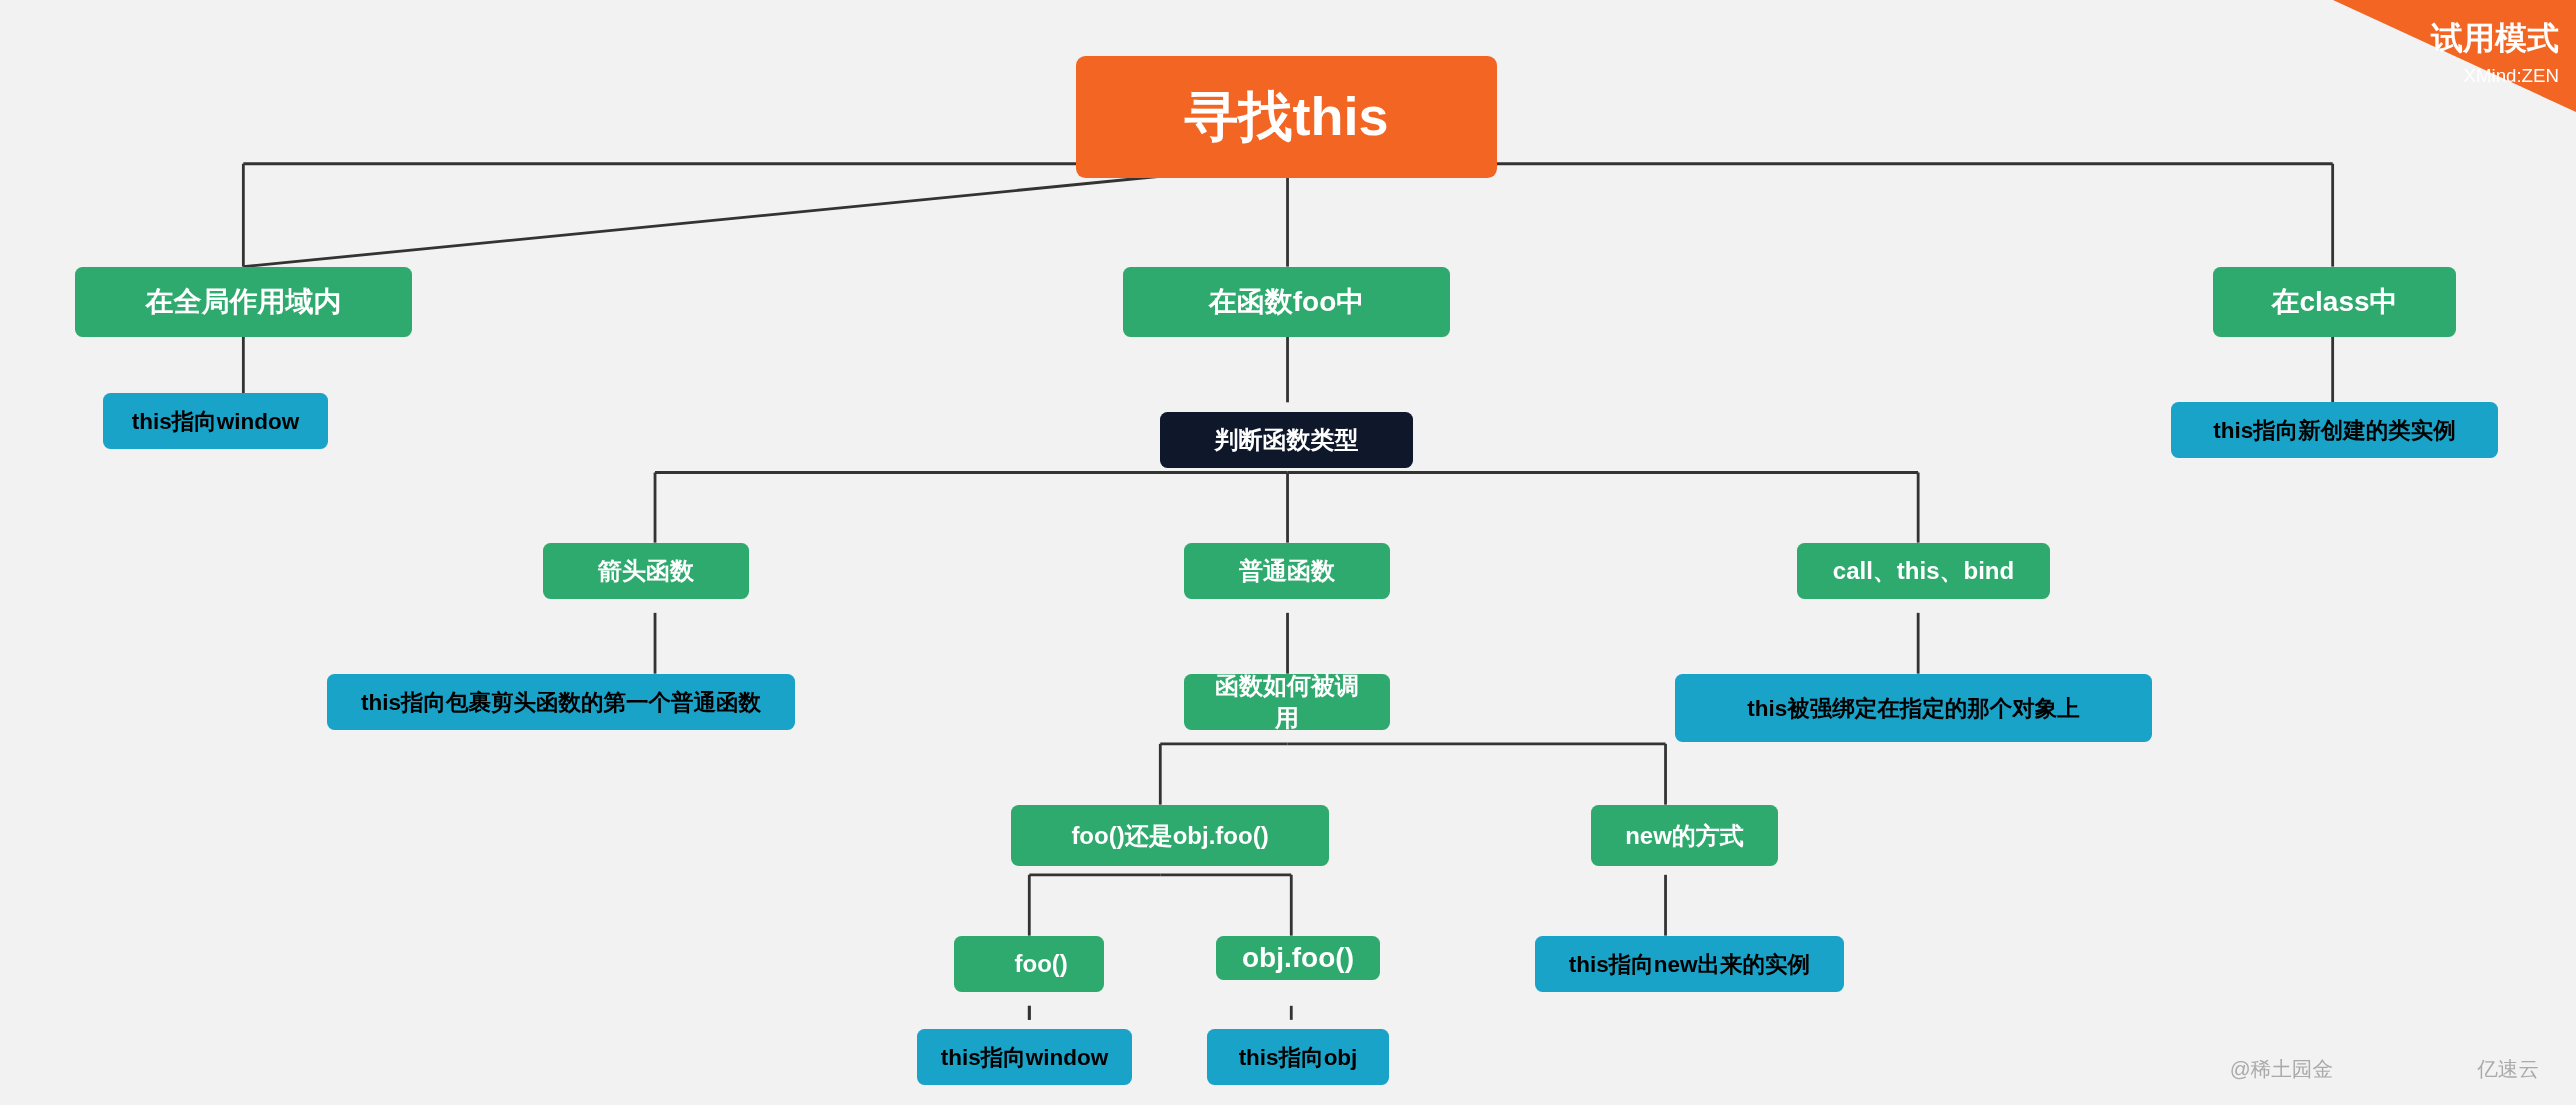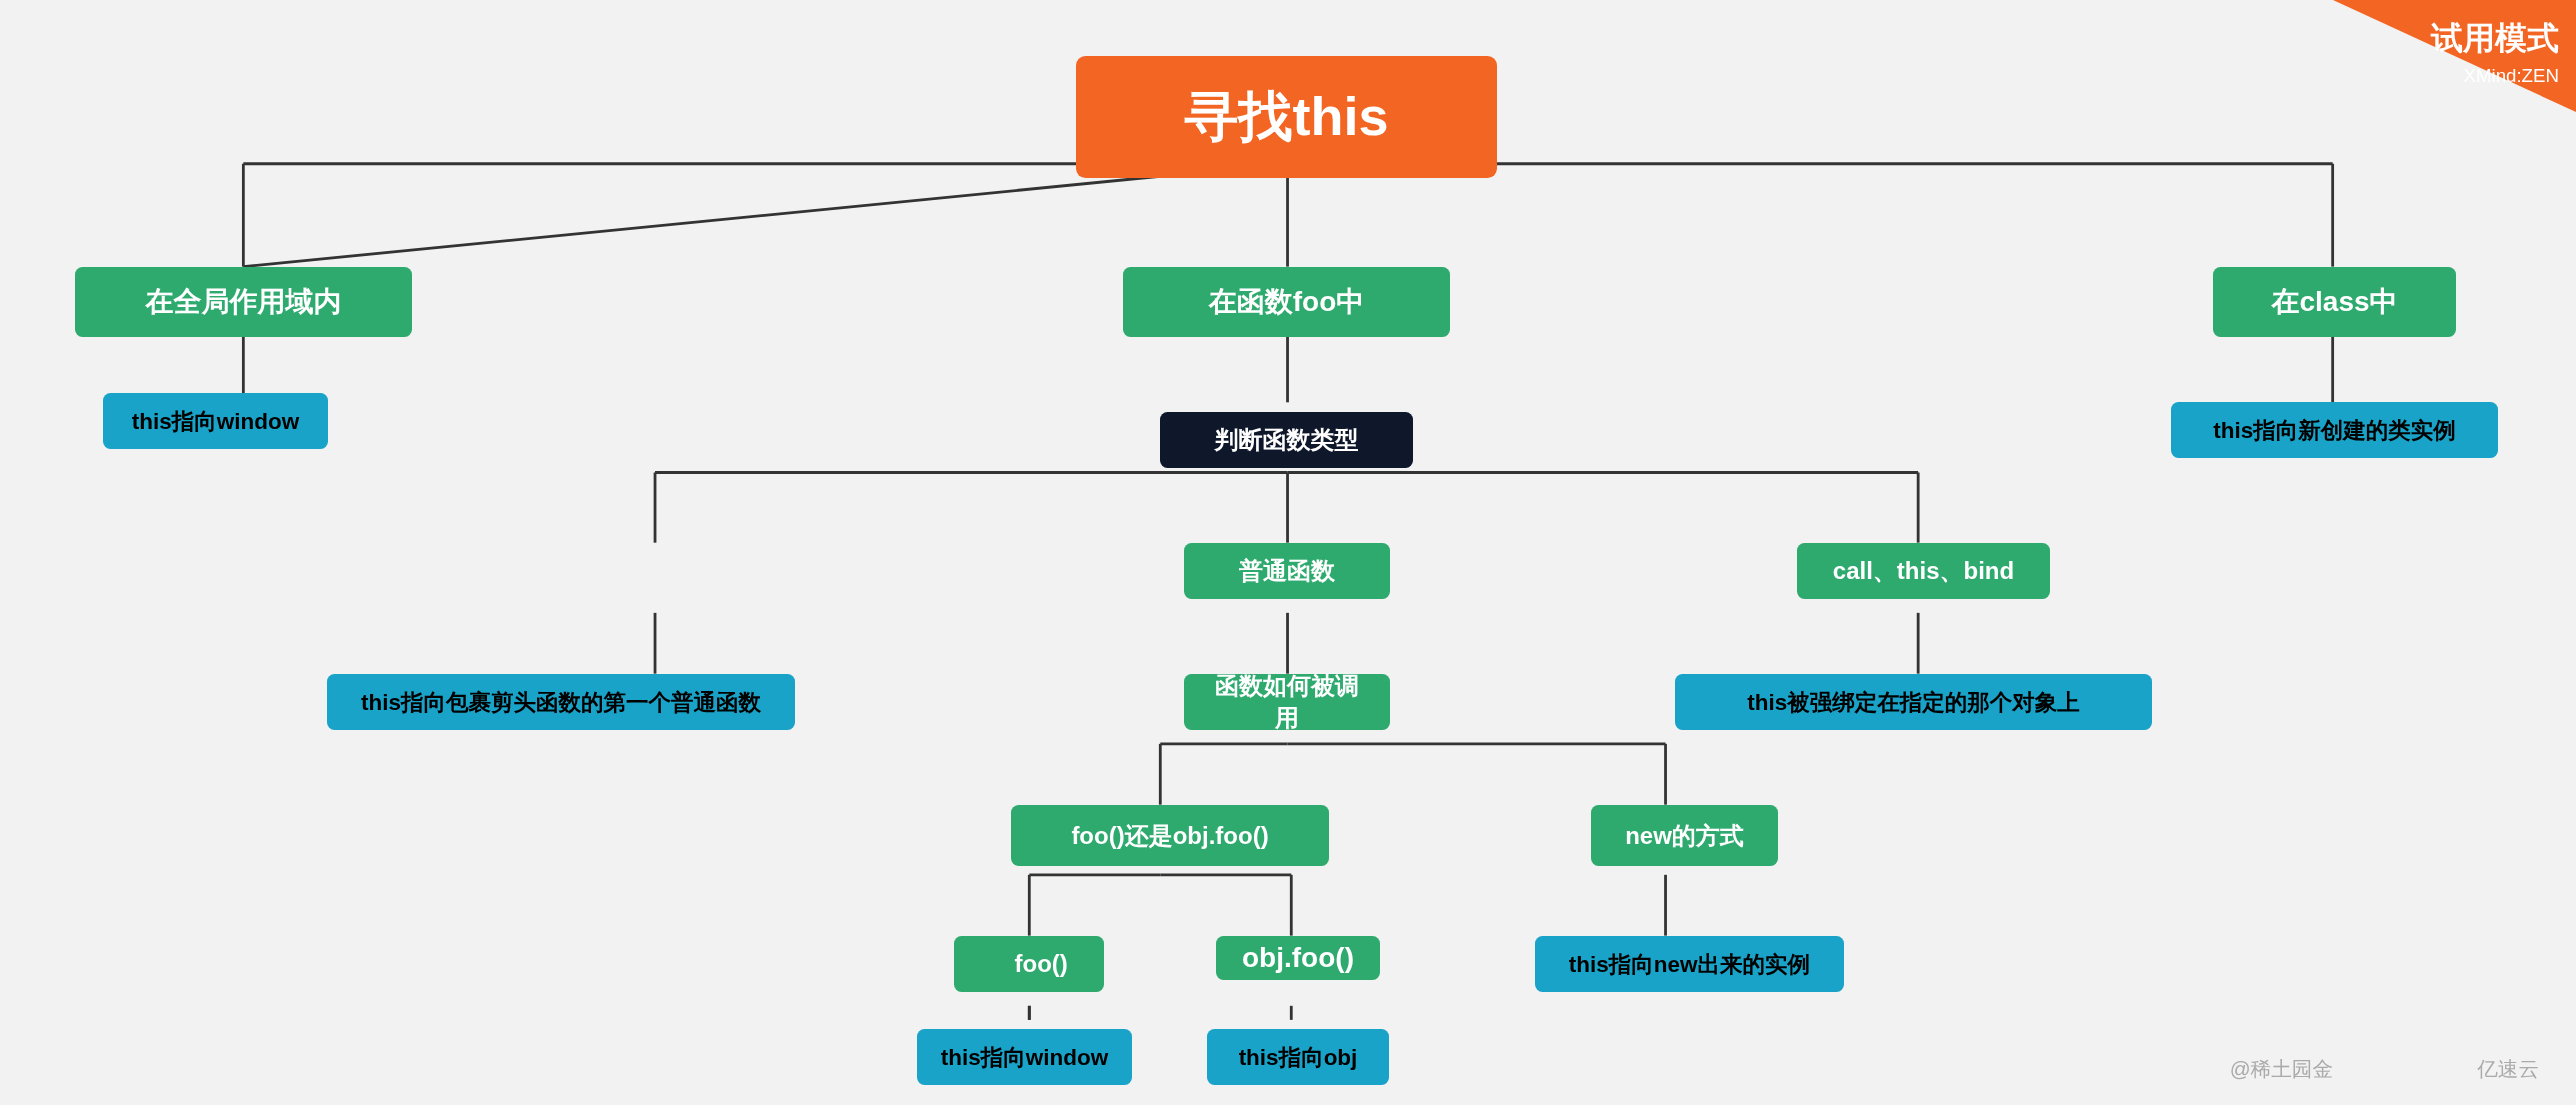--- a/index.html
+++ b/index.html
@@ -169,28 +169,29 @@
   <div class="node node-root" style="left: 1076px; top: 56px; width: 421px; height: 122px; font-size: 54px;">寻找this</div>
 
   <div class="node node-green" style="left: 75px; top: 267px; width: 337px; height: 70px;">在全局作用域内</div>
 
   <div class="node node-blue" style="left: 103px; top: 393px; width: 225px; height: 56px; font-size: 22.5px;">this指向window</div>
 
   <div class="node node-green" style="left: 1123px; top: 267px; width: 327px; height: 70px;">在函数foo中</div>
 
   <div class="node node-green-small" style="left: 1160px; top: 412px; width: 253px; height: 56px; font-size: 24px; background: #0f172a;">判断函数类型</div>
 
+  <div class="node node-green-small" style="left: 543px; top: 543px; width: 206px; height: 56px; font-size: 24px; background: #2eaa6e;">箭头函数</div>
 
   <div class="node node-blue" style="left: 327px; top: 674px; width: 468px; height: 56px; font-size: 22.5px;">this指向包裹剪头函数的第一个普通函数</div>
 
   <div class="node node-green-small" style="left: 1184px; top: 543px; width: 206px; height: 56px; font-size: 24px; background: #2eaa6e;">普通函数</div>
 
   <div class="node node-green-small" style="left: 1797px; top: 543px; width: 253px; height: 56px; font-size: 24px; background: #2eaa6e;">call、this、bind</div>
 
-  <div class="node node-blue" style="left: 1675px; top: 674px; width: 477px; height: 56px; font-size: 22.5px;">this被强绑定在指定的那个对象上</div>
+  <div class="node node-blue" style="left: 1675px; top: 674px; width: 477px; height: 68px; font-size: 22.5px;">this被强绑定在指定的那个对象上</div>
 
   <div class="node node-green-small" style="left: 1184px; top: 674px; width: 206px; height: 56px; font-size: 24px; background: #2eaa6e;">函数如何被调用</div>
 
   <div class="node node-green-small" style="left: 1011px; top: 805px; width: 318px; height: 61px; font-size: 24px; background: #2eaa6e;">foo()还是obj.foo()</div>
 
   <div class="node node-green-small" style="left: 1591px; top: 805px; width: 187px; height: 61px; font-size: 24px; background: #2eaa6e;">new的方式</div>
 
   <div class="node node-blue" style="left: 1535px; top: 936px; width: 309px; height: 56px; font-size: 22.5px;">this指向new出来的实例</div>
 
   <div class="node node-green-small" style="left: 954px; top: 936px; width: 150px; height: 56px; font-size: 24px; background: #2eaa6e; padding-left: 45px;">foo()</div>

